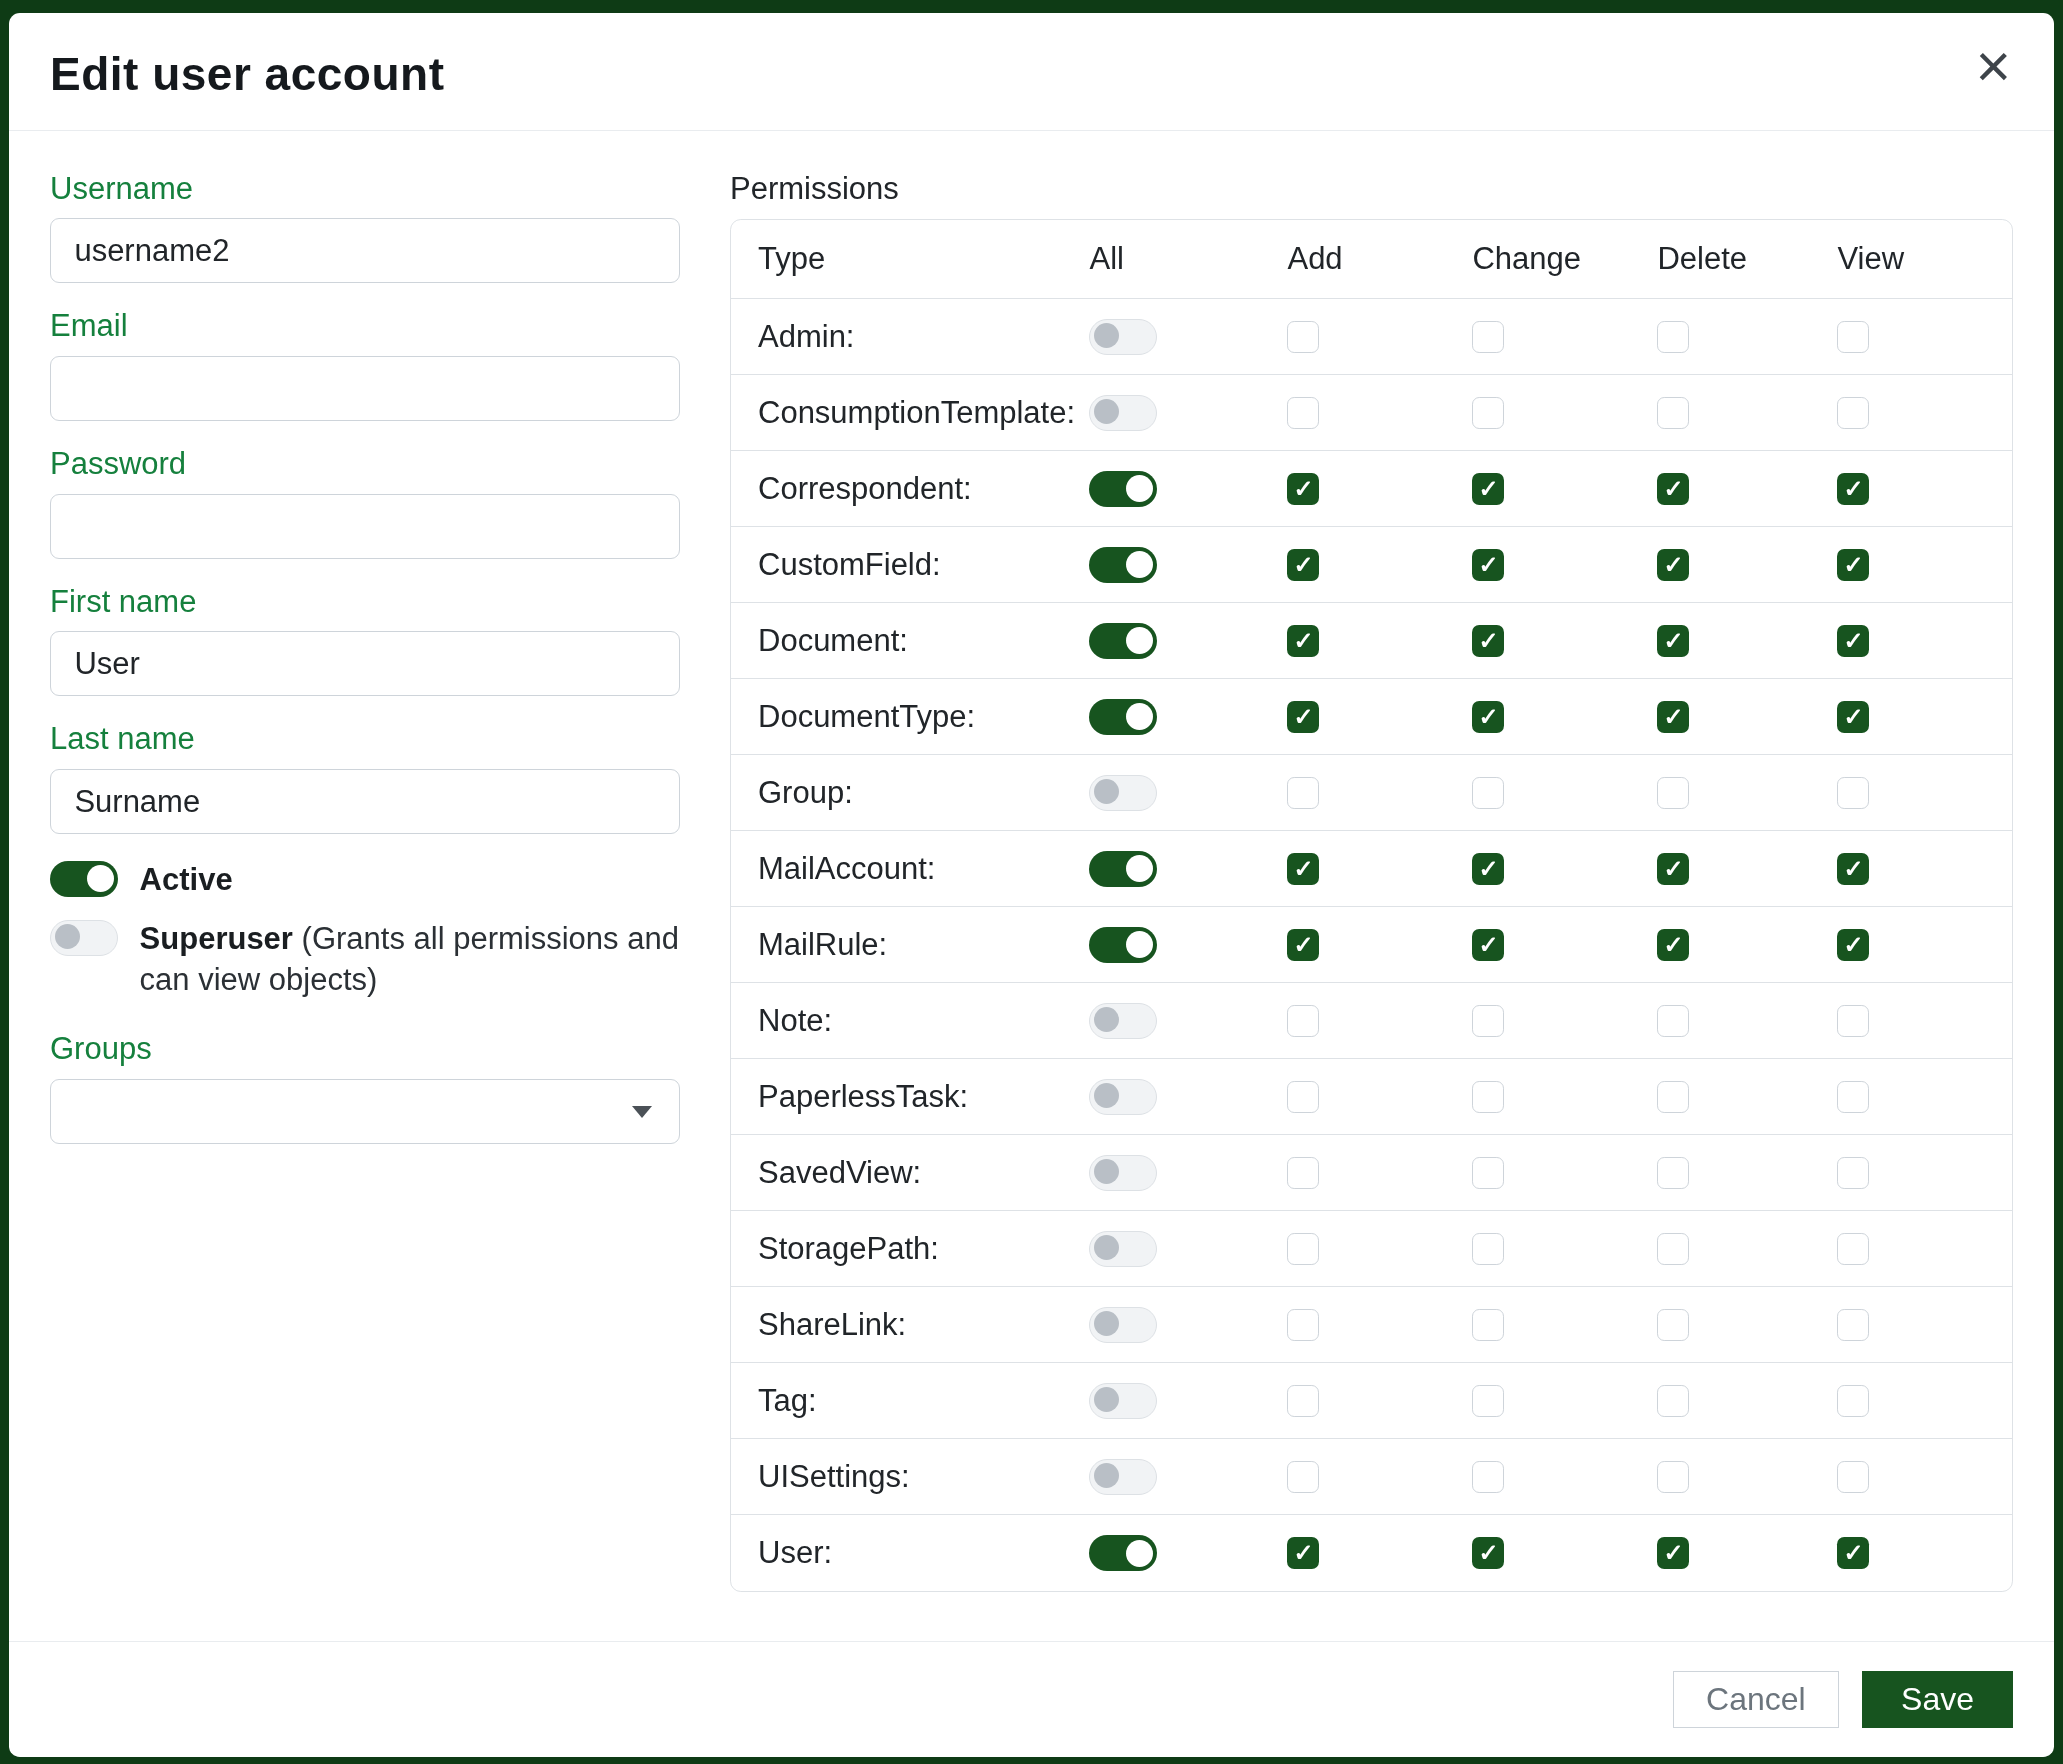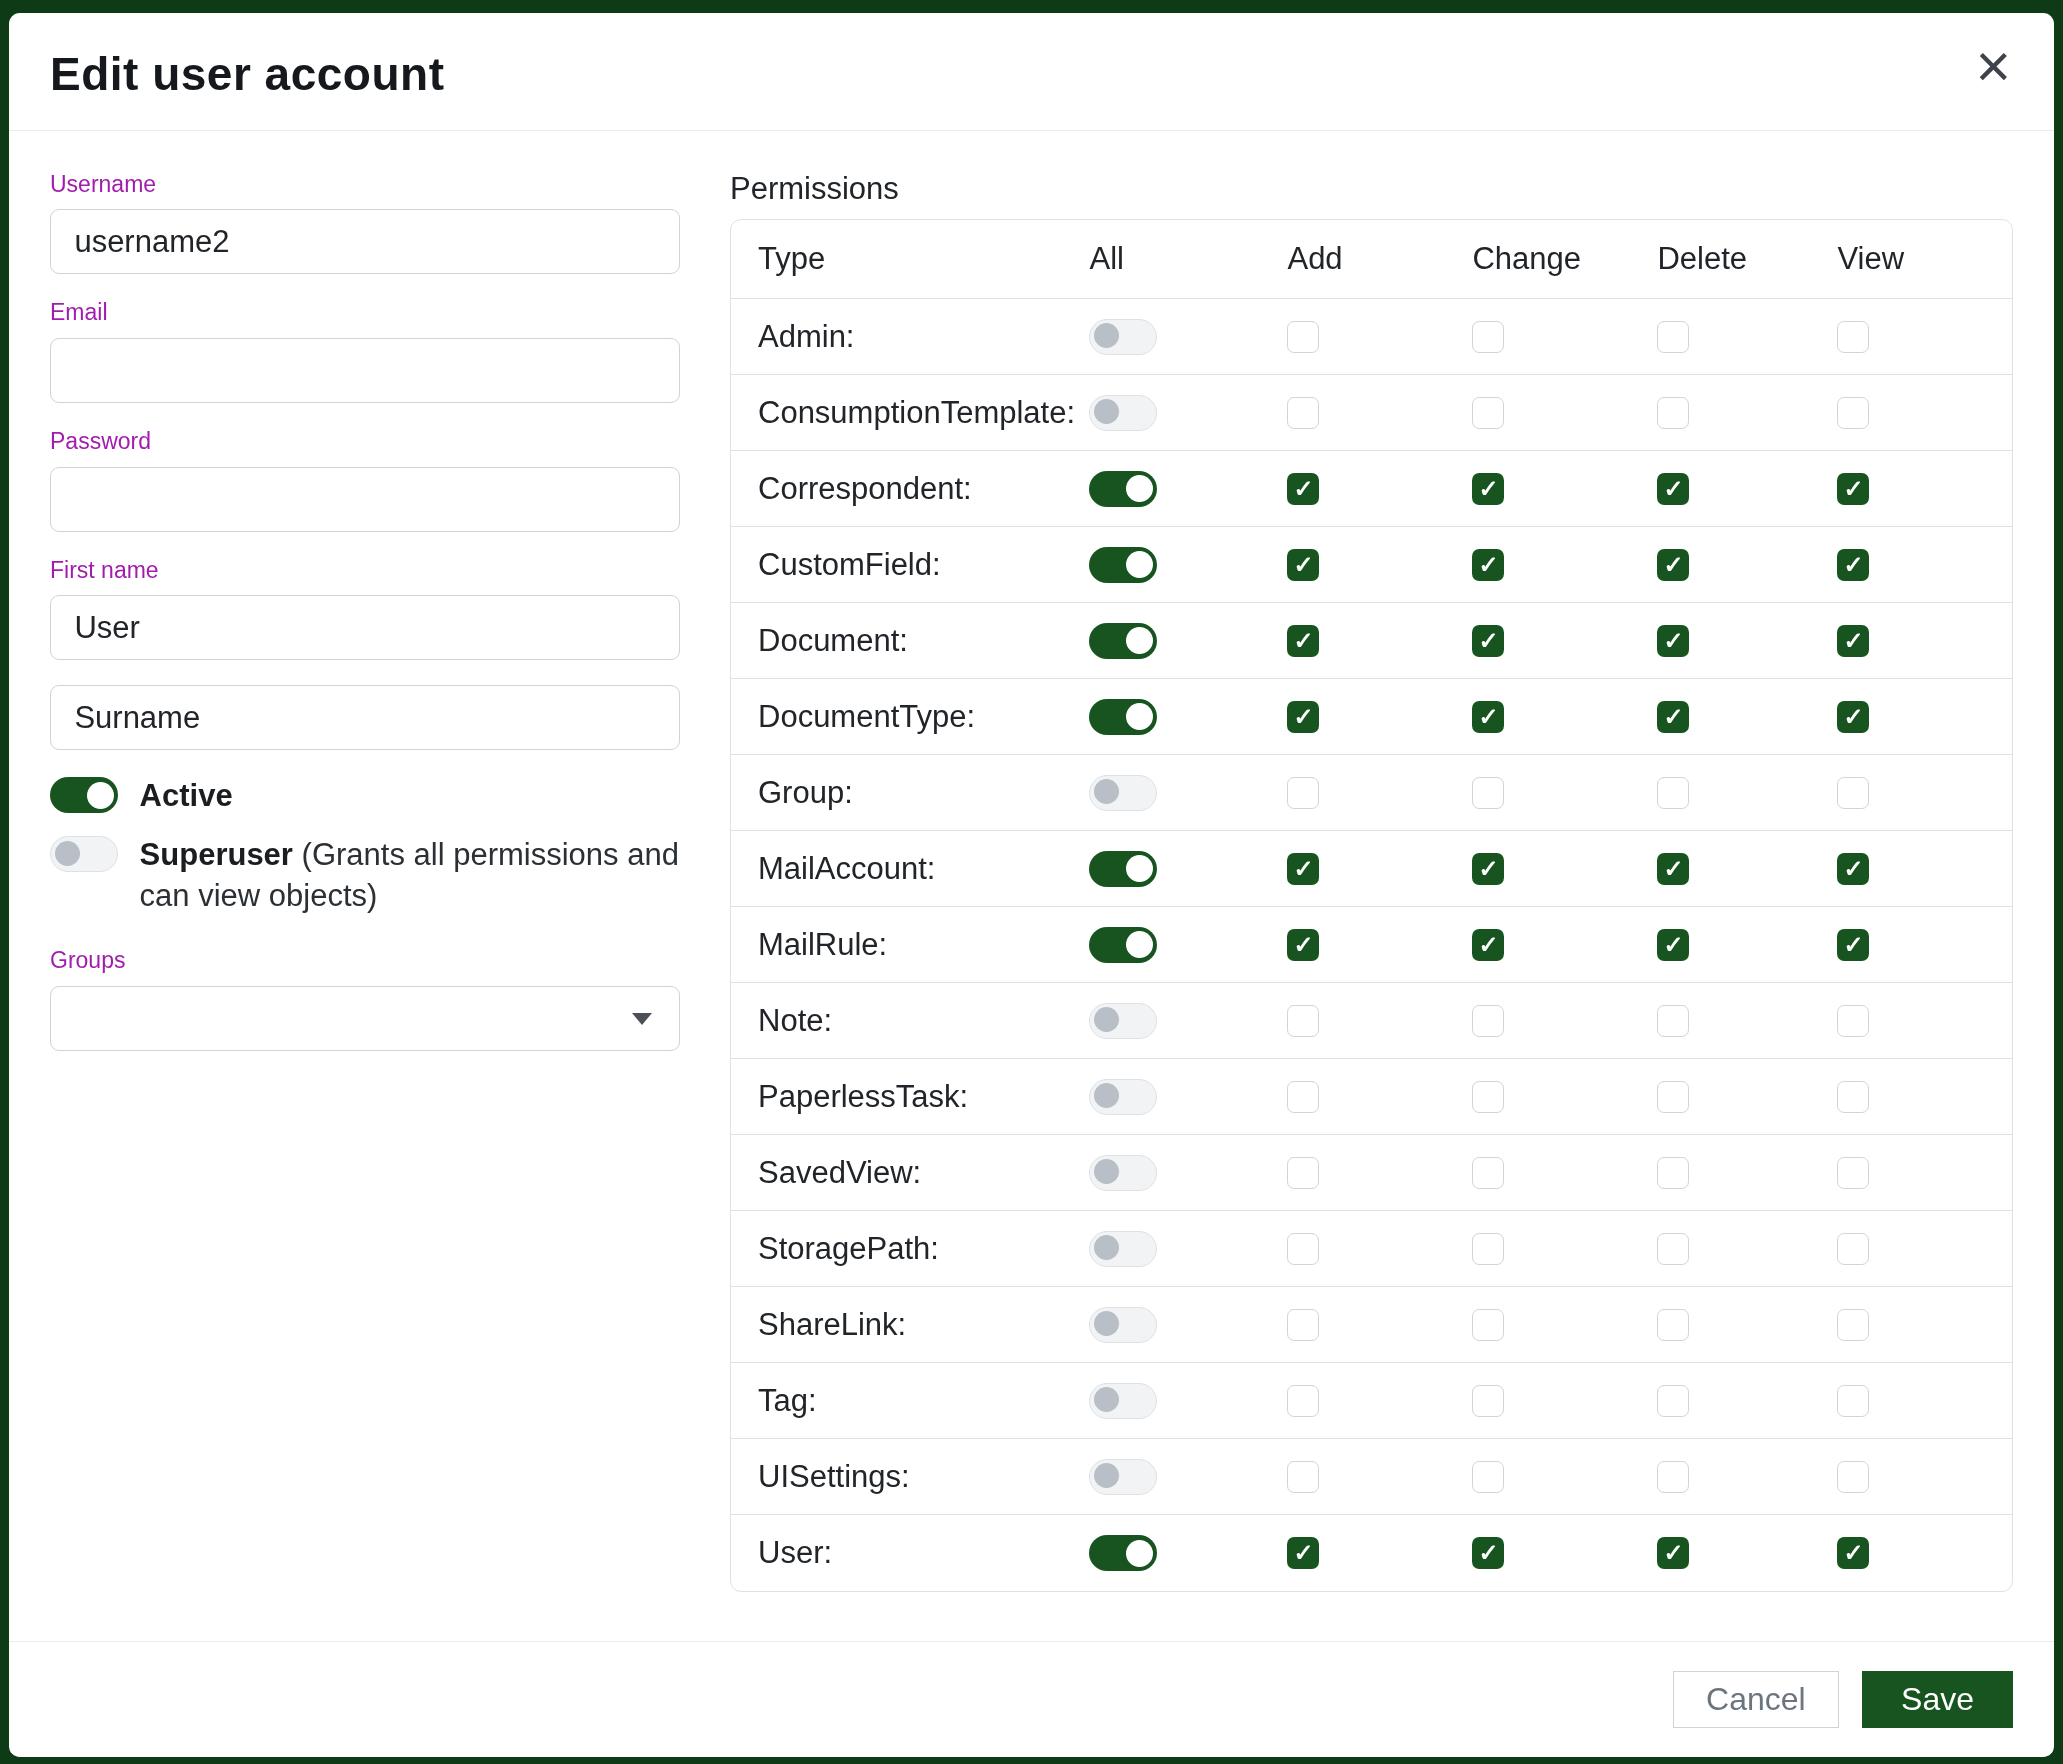--- a/index.html
+++ b/index.html
@@ -48,21 +48,21 @@
   .modal-body {
     flex: 1;
     display: flex;
     padding: 40px 41px 0 41px;
     overflow: hidden;
   }
   .left-col { width: 630px; flex: none; margin-right: 50px; }
   .right-col { flex: 1; min-width: 0; }
 
   .field-group { margin-bottom: 25px; }
-  .field-label { font-size: 23px; margin-bottom: 11.7px; color: #a21caf; }
+  .field-label { font-size: 31px; margin-bottom: 11.7px; color: #15803d; }
   .text-input {
     display: block;
     width: 100%;
     height: 65px;
     border: 1.8px solid #ced4da;
     border-radius: 9px;
     background: #fff;
     font-family: inherit;
     font-size: 31px;
     color: #212529;
@@ -242,20 +242,21 @@
         <div class="field-label">Password</div>
         <input class="text-input" type="password" value="" style="">
       </div>
 
       <div class="field-group">
         <div class="field-label">First name</div>
         <input class="text-input" type="text" value="User" style="">
       </div>
 
       <div class="field-group">
+        <div class="field-label">Last name</div>
         <input class="text-input" type="text" value="Surname" style="">
       </div>
 
       <div class="switch-row" style="margin-top:9px;">
         <div class="toggle on">
           <div class="knob"></div>
         </div>
         <div class="switch-text">
           <span class="switch-label">Active</span>
         </div>

